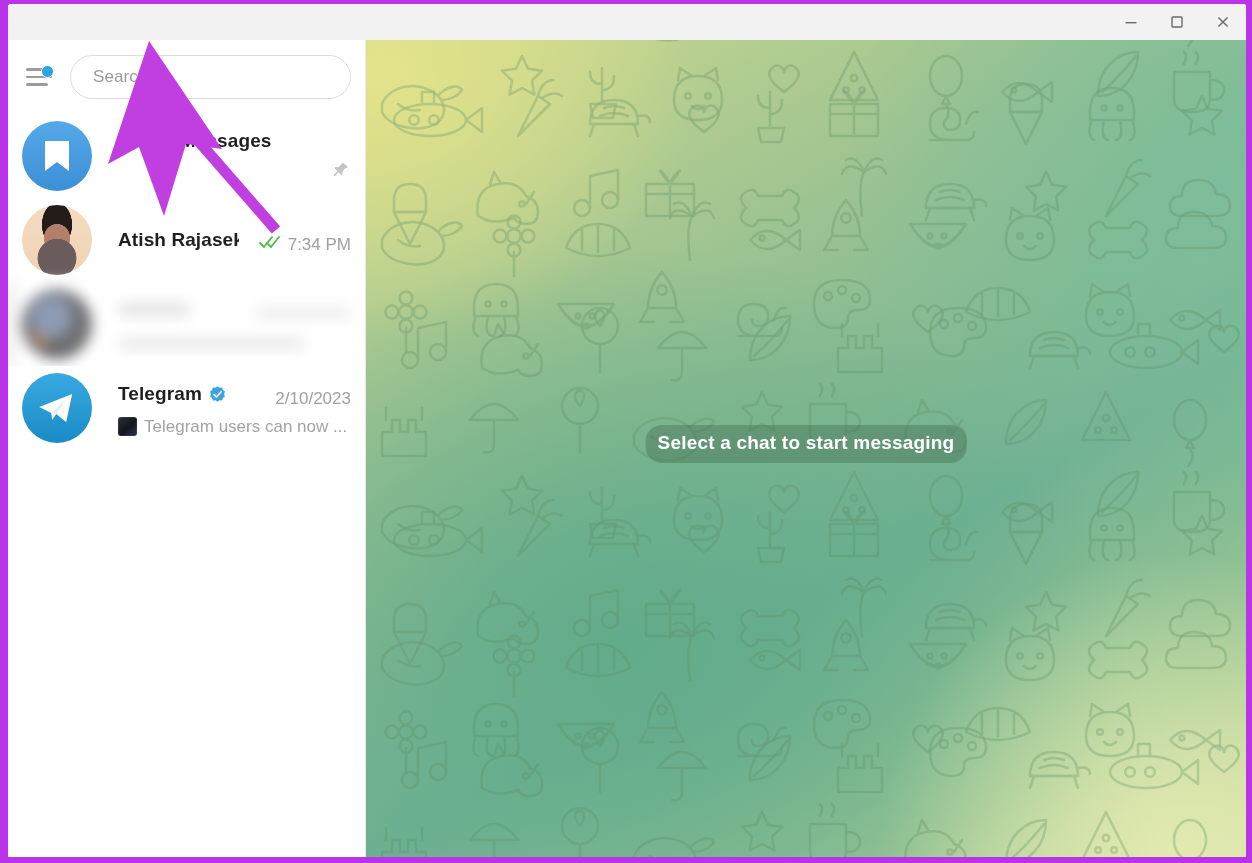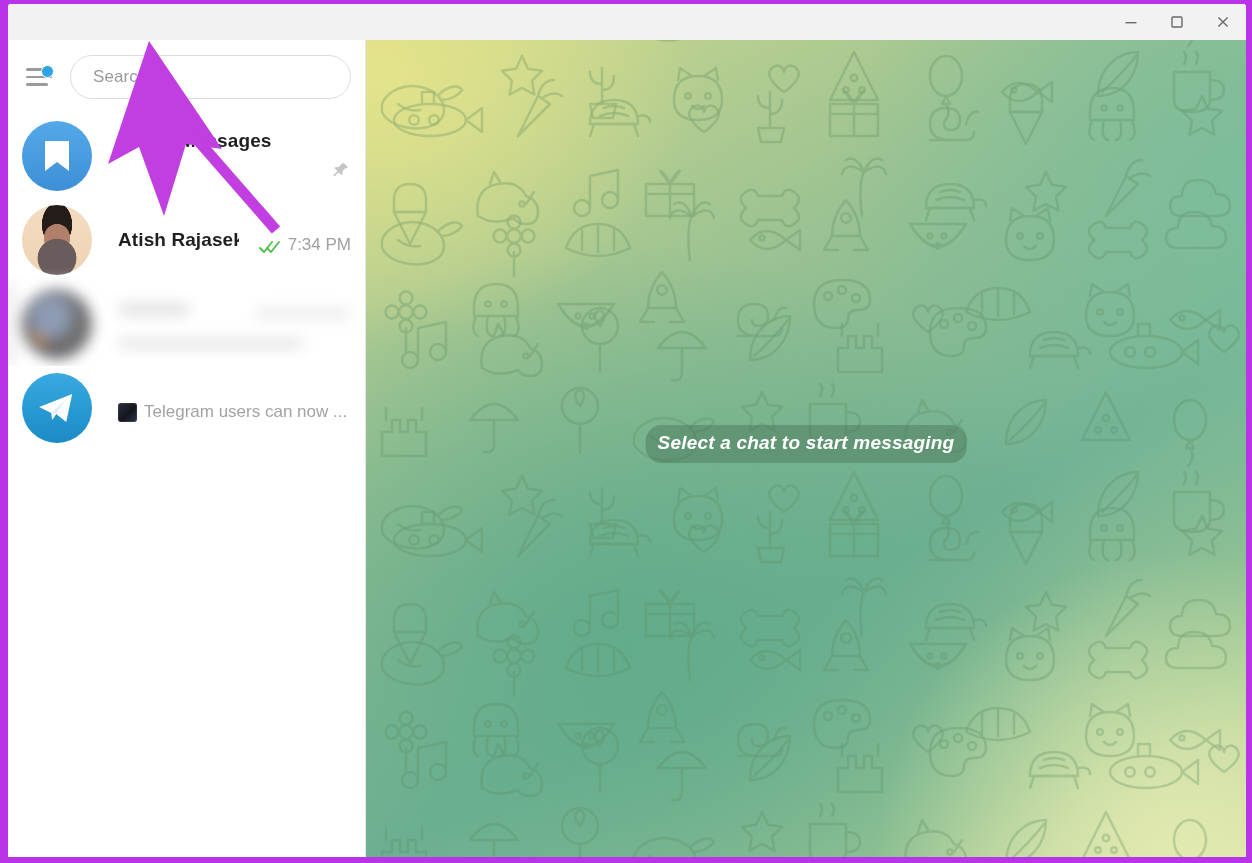--- a/index.html
+++ b/index.html
@@ -106,21 +106,21 @@
       linear-gradient(180deg,#7b7b82,#5c5c63);
   }
 
   .chat-main{flex:1;min-width:0;display:flex;flex-direction:column;justify-content:center;}
   .chat-top{display:flex;align-items:center;}
   .chat-name{
     font-size:19px;font-weight:bold;color:#1f1f1f;letter-spacing:.1px;
     white-space:nowrap;overflow:hidden;text-overflow:clip;
   }
   .verified{margin-left:6px;display:flex;align-items:center;}
-  .chat-meta{margin-left:auto;display:flex;align-items:flex-end;padding-left:20px;margin-top:9px;}
+  .chat-meta{margin-left:auto;display:flex;align-items:flex-start;padding-left:20px;margin-top:9px;}
   .ticks{margin-right:5px;display:flex;align-items:center;}
   .chat-time{font-size:17px;color:#a0a0a0;white-space:nowrap;}
   .chat-preview{
     display:flex;align-items:center;margin-top:8px;
     font-size:17px;color:#a3a3a3;white-space:nowrap;overflow:hidden;
   }
   .preview-thumb{
     width:19px;height:19px;flex:0 0 19px;margin-right:7px;border-radius:3px;
     background:linear-gradient(135deg,#2a2f3a,#13161d 55%,#2b3550);
     box-shadow:inset 0 0 0 1px rgba(255,255,255,.08);
@@ -137,21 +137,21 @@
       radial-gradient(ellipse 55% 60% at 92% 100%, #e2eab0 0%, rgba(226,234,176,0) 62%),
       radial-gradient(ellipse 60% 55% at 2% 4%, #e3e38a 0%, rgba(227,227,138,0) 60%),
       radial-gradient(ellipse 70% 70% at 100% 18%, #7dbd9b 0%, rgba(125,189,155,0) 66%),
       radial-gradient(ellipse 80% 70% at 30% 74%, #62ab8b 0%, rgba(98,171,139,0) 70%),
       linear-gradient(150deg,#cfd98e 0%,#9dc392 32%,#70b193 62%,#9dc795 85%,#d6e0a6 100%);
   }
   .doodles{position:absolute;inset:0;opacity:.5;}
   .center-pill{
     position:absolute;left:50%;top:49.5%;transform:translate(-50%,-50%);
     background:rgba(70,110,80,.42);
-    border-radius:16px;padding:7px 12px 9px;font-style:italic;
+    border-radius:16px;padding:7px 12px 9px;
   }
   .center-pill-text{
     font-size:19px;font-weight:bold;color:#ffffff;white-space:nowrap;letter-spacing:.2px;
   }
 
   
   .annotation{position:absolute;inset:0;pointer-events:none;}
 </style>
 </head>
 <body>
@@ -256,20 +256,32 @@
 
           <div class="chat-row">
             <div class="sel-bar"></div>
             <div class="avatar av-telegram">
               <svg width="40" height="36" viewBox="0 0 40 36">
                 <path d="M3 17 L36 4 L30 32 L20 24 L16 30 L15 23 Z" fill="#ffffff"></path>
                 <path d="M15 23 L30 9 L20 24 Z" fill="#dfeef7"></path>
               </svg>
             </div>
             <div class="chat-main">
+              <div class="chat-top">
+                <span class="chat-name">Telegram</span>
+                <span class="verified">
+                  <svg width="19" height="19" viewBox="0 0 24 24">
+                    <path d="M12 1.6 l2.6 1.9 l3.2 -.2 l1 3.1 l2.6 1.9 l-1 3.1 l1 3.1 l-2.6 1.9 l-1 3.1 l-3.2 -.2 l-2.6 1.9 l-2.6 -1.9 l-3.2 .2 l-1 -3.1 l-2.6 -1.9 l1 -3.1 l-1 -3.1 l2.6 -1.9 l1 -3.1 l3.2 .2 z" fill="#3aa3e3"></path>
+                    <path d="M7.6 12.2 L10.6 15.2 L16.6 8.6" fill="none" stroke="#ffffff" stroke-width="2.1" stroke-linecap="round" stroke-linejoin="round"></path>
+                  </svg>
+                </span>
+                <span class="chat-meta">
+                  <span class="chat-time">2/10/2023</span>
+                </span>
+              </div>
               <div class="chat-preview">
                 <span class="preview-thumb"></span>
                 <span>Telegram users can now ...</span>
               </div>
             </div>
           </div>
 
         </div>
       </div>
 

